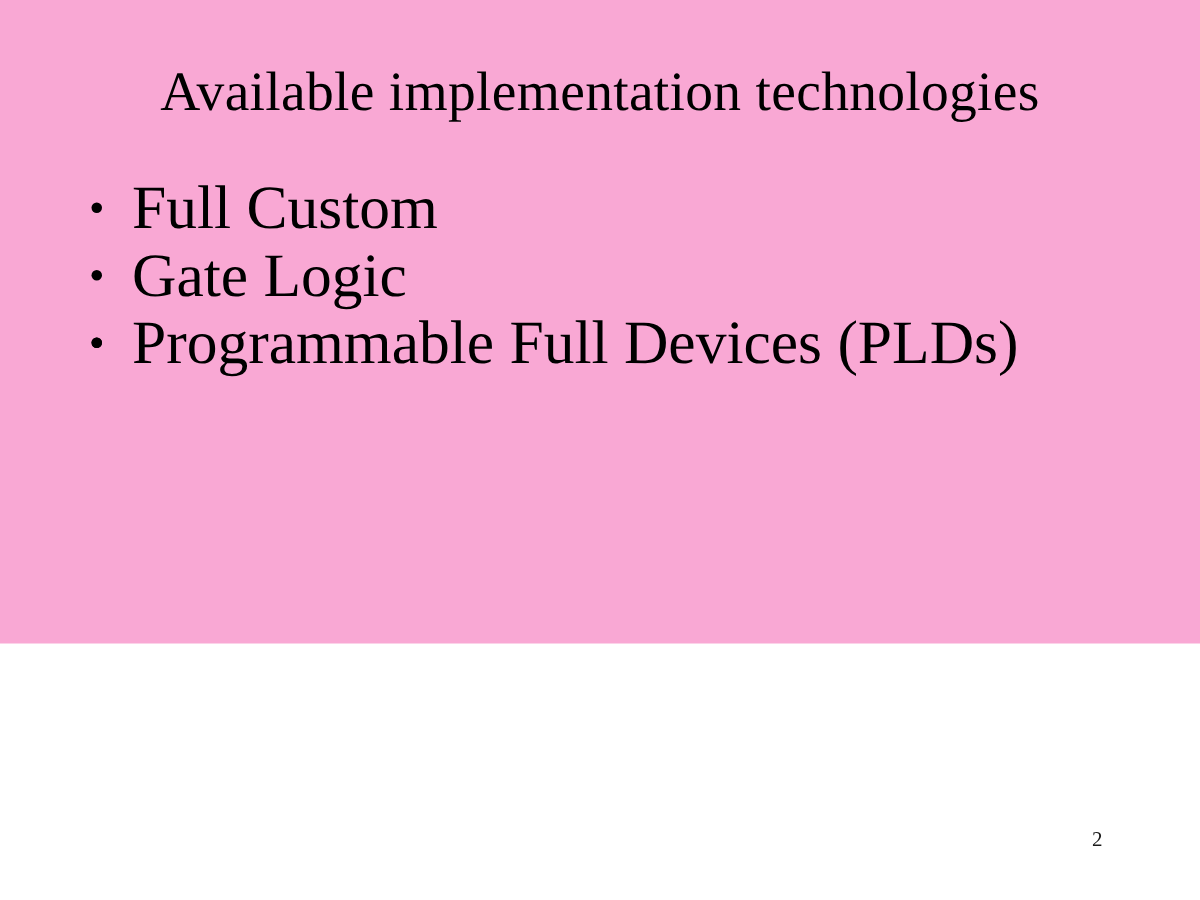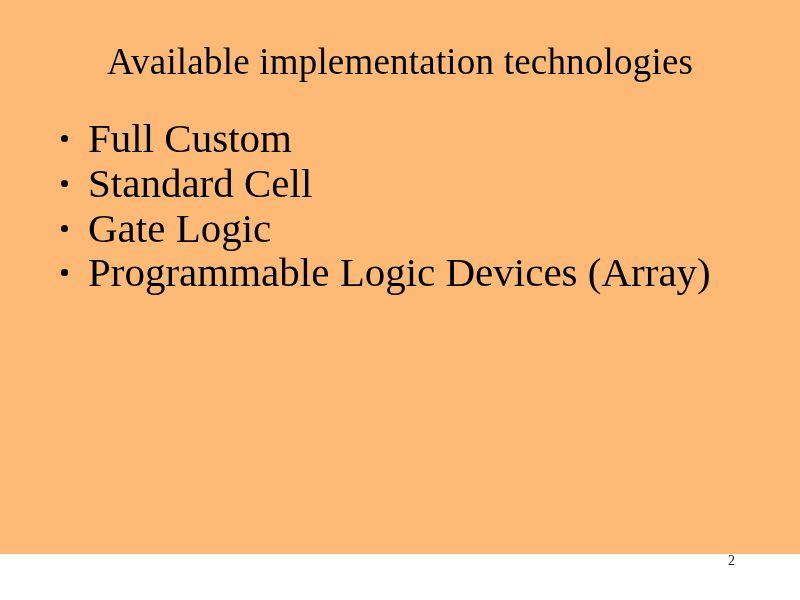--- a/index.html
+++ b/index.html
@@ -7,22 +7,22 @@
     padding: 0;
   }
   body {
     width: 800px;
     height: 600px;
     overflow: hidden;
   }
   .slide {
     position: relative;
     width: 800px;
-    height: 554px;
-    background: #fdba74;
+    height: 429px;
+    background: #f9a8d4;
     font-family: "Liberation Serif", serif;
     color: #000000;
   }
   .slide-title {
     position: absolute;
     top: 40px;
     left: 0;
     right: 0;
     text-align: center;
     font-size: 37px;
@@ -80,31 +80,27 @@
 
   <h1 class="slide-title">Available implementation technologies</h1>
 
   <ul class="bullet-list">
     <li>
       <span class="bullet-dot"></span>
       <span>Full Custom</span>
     </li>
     <li>
       <span class="bullet-dot"></span>
-      <span>Standard Cell</span>
-    </li>
-    <li>
-      <span class="bullet-dot"></span>
       <span>Gate Logic</span>
     </li>
     <li>
       <span class="bullet-dot"></span>
     </li>
     <li>
       <span class="bullet-dot"></span>
-      <span>Programmable Logic Devices (Array)</span>
+      <span>Programmable Full Devices (PLDs)</span>
     </li>
   </ul>
 
 
   <div class="page-number">2</div>
 
 </div>
 
 </body></html>

